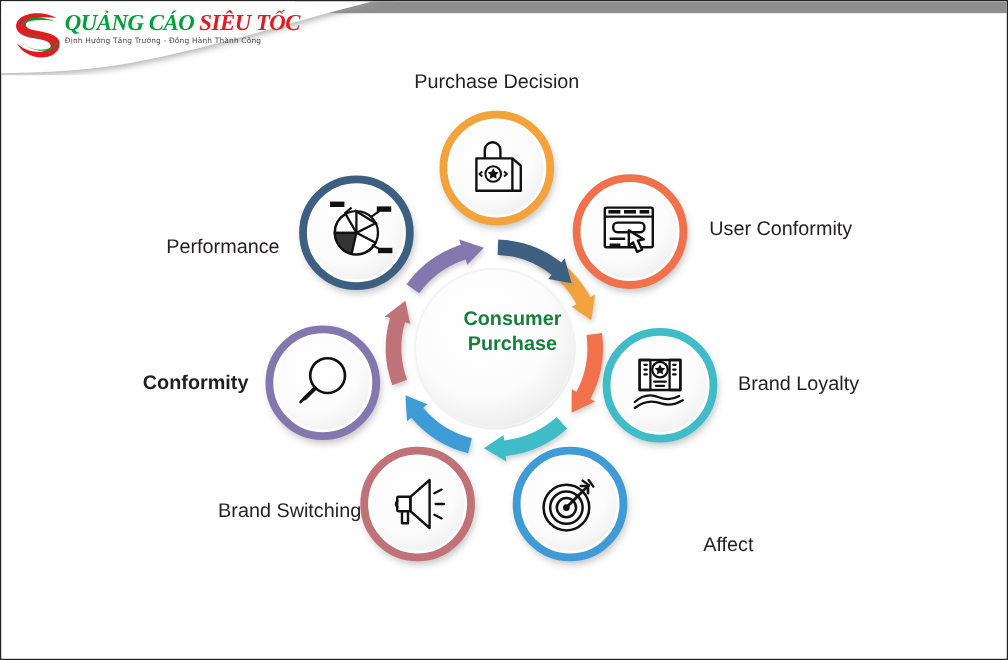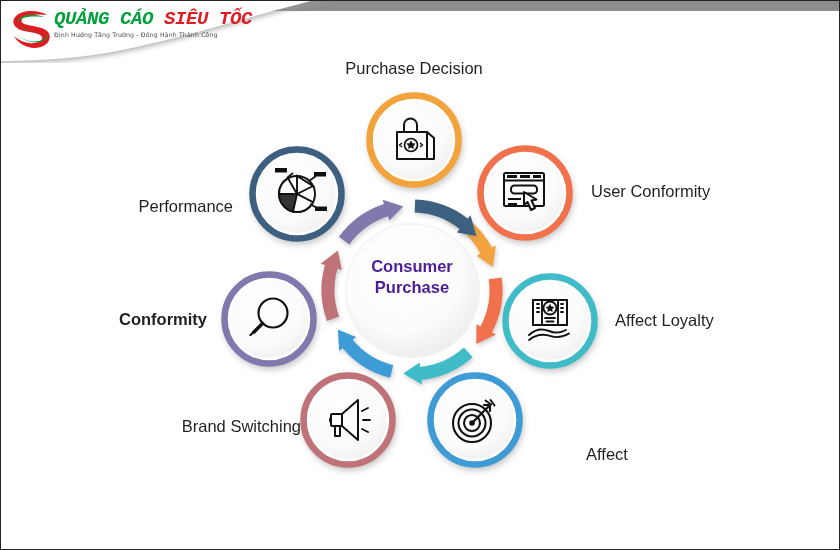--- a/index.html
+++ b/index.html
@@ -44,21 +44,21 @@
     left: 0; top: 2px;
     width: 44px; height: 42px;
   }
   #logo-text {
     position: absolute;
     left: 45px; top: 3px;
     width: 185px;
     line-height: 1;
   }
   .logo-line1 {
-    font-family: Liberation Mono, monospace;
+    font-family: Liberation Serif, serif;
     font-size: 19px;
     font-weight: bold;
     font-style: italic;
     letter-spacing: -0.4px;
     white-space: nowrap;
   }
   .logo-green { color: #00A13A; }
   .logo-red { color: #E01B22; }
   .logo-line2 {
     margin-top: 3px;
@@ -88,23 +88,24 @@
 
   #center-text {
     position: absolute;
     left: 336px;
     top: 255px;
     width: 150px;
     text-align: center;
     font-family: "Liberation Sans", sans-serif;
     font-size: 16.5px;
     font-weight: bold;
-    color: #4c1d95;
+    color: #15803d;
     line-height: 1.28;
     pointer-events: none;
+    padding-left: 15px;
   }
 </style>
 </head>
 <body>
 
 <div id="page">
 
   <div id="topstrip"></div>
 
   <div id="banner-wrap">
@@ -298,20 +299,20 @@
     </svg>
 
     
     <div id="center-text">
       <div>Consumer</div>
       <div>Purchase</div>
     </div>
 
     <div class="node-label center" style="left:338px; top:58px; width:150px;">Purchase Decision</div>
     <div class="node-label right" style="left:590px; top:181px; width:170px;">User Conformity</div>
-    <div class="node-label right" style="left:614px; top:310px; width:160px;">Affect Loyalty</div>
+    <div class="node-label right" style="left:614px; top:310px; width:160px;">Brand Loyalty</div>
     <div class="node-label right" style="left:537px; top:444px; width:120px;margin-left:48px;">Affect</div>
     <div class="node-label left" style="left:168px; top:416px; width:132px;">Brand Switching</div>
     <div class="node-label left" style="left:112px; top:309px; width:94px;font-weight:bold;">Conformity</div>
     <div class="node-label left" style="left:128px; top:196px; width:104px;">Performance</div>
   </div>
 
 </div>
 
 </body></html>

